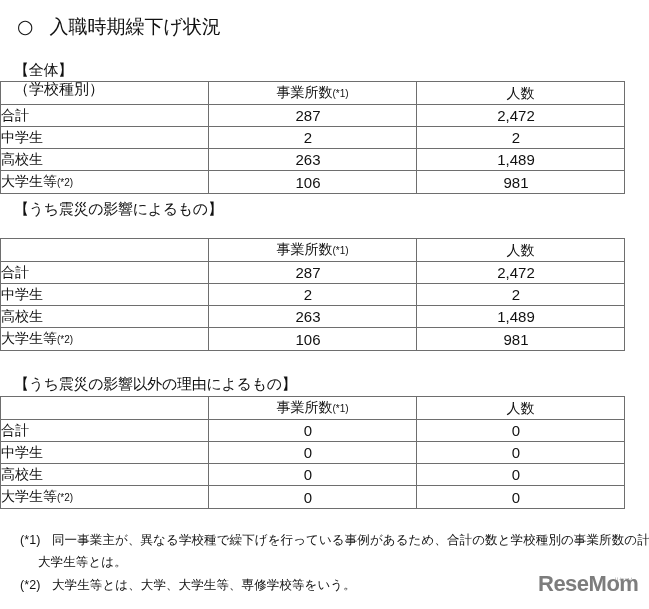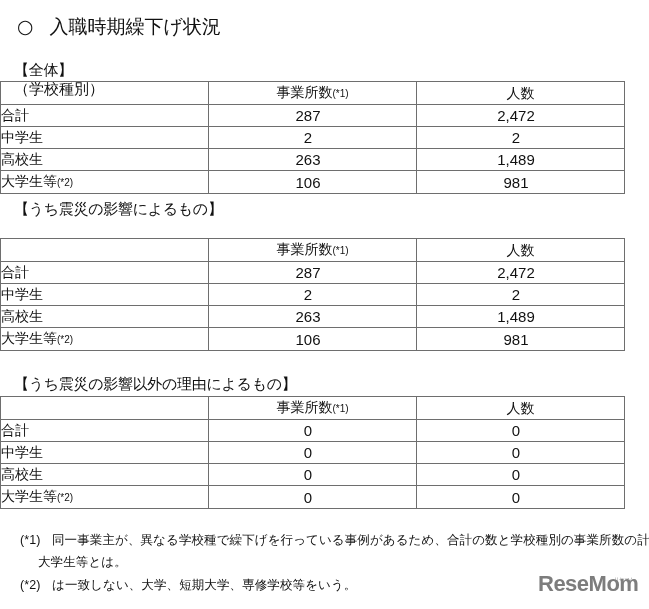--- a/index.html
+++ b/index.html
@@ -223,19 +223,19 @@
     <td class="num">0</td>
   </tr>
 </tbody>
   </table>
 
 <div class="footnote" style="left:20px; top:531px;">
   <span class="fn-mark">(*1)</span><span>同一事業主が、異なる学校種で繰下げを行っている事例があるため、合計の数と学校種別の事業所数の計と</span>
 </div>
 <div class="footnote" style="left:38px; top:553px;">大学生等とは。</div>
 <div class="footnote" style="left:20px; top:576px;">
-  <span class="fn-mark">(*2)</span><span>は一致しない、大学、短期大学、専修学校等をいう。</span>
+  <span class="fn-mark">(*2)</span><span>大学生等とは、大学、大学生等、専修学校等をいう。</span>
 </div>
 
 <div class="watermark">
   <span>ReseMom</span>
   <span class="kana">リセマム</span>
 </div>
 
 </body></html>

